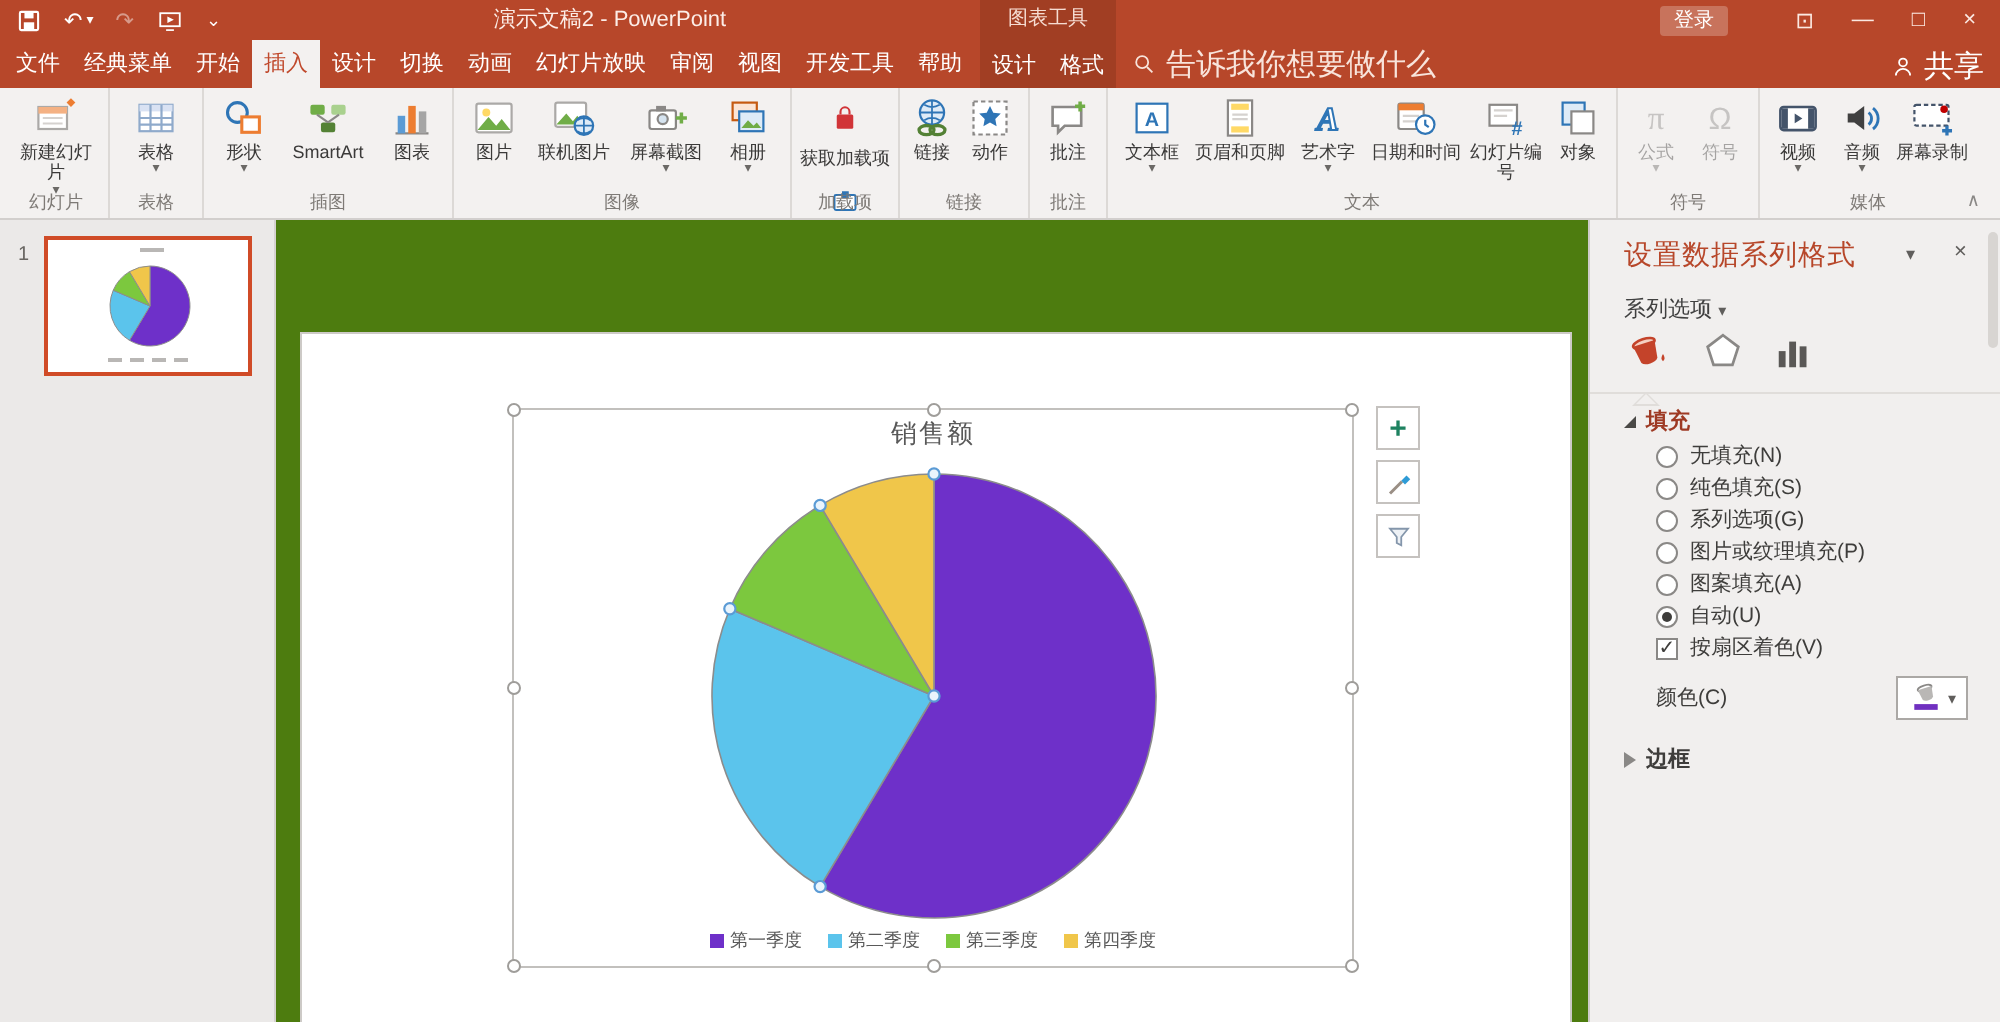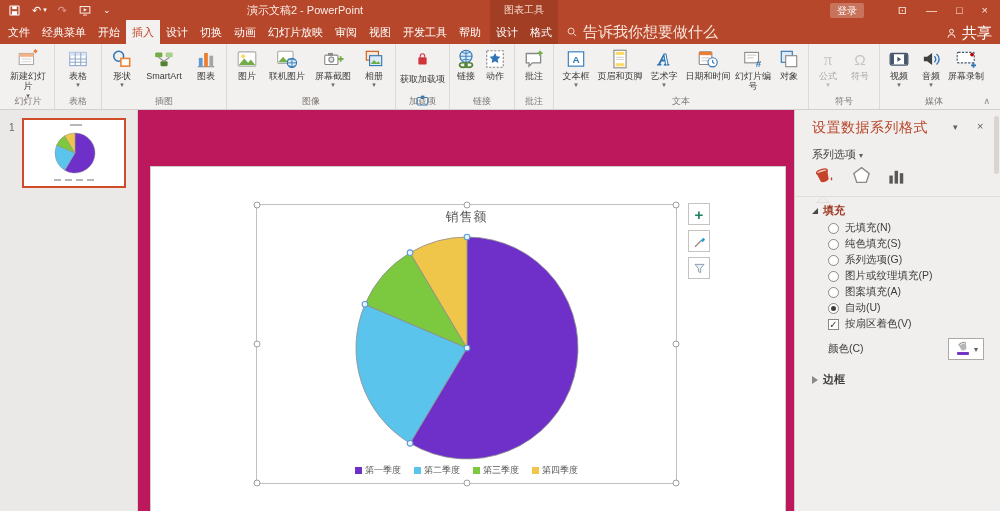--- a/index.html
+++ b/index.html
@@ -40,21 +40,21 @@
   
   .thumb-panel { position:absolute; left:0; top:110px; width:138px; height:401px; background:#EBE9E8; border-right:1px solid #D5D2D0; }
   .slide-num { position:absolute; left:9px; top:12px; font-size:10px; color:#6A6763; }
   .thumb { position:absolute; left:22px; top:8px; width:104px; height:70px; background:#fff; border:2px solid #D04B27; }
   .thumb svg { position:absolute; left:28px; top:10px; }
   .t-title { position:absolute; left:46px; top:4px; width:12px; height:2px; background:#B9B7B5; }
   .t-leg { position:absolute; bottom:5px; left:0; width:100%; display:flex; justify-content:center; gap:4px; }
   .t-leg i { width:7px; height:2px; background:#B9B7B5; }
 
   
-  .canvas { position:absolute; left:138px; top:110px; width:656px; height:401px; background:#be185d; overflow:hidden; }
+  .canvas { position:absolute; left:138px; top:110px; width:656px; height:401px; background:#4d7c0f; overflow:hidden; }
   .slide { position:absolute; left:12px; top:56px; width:636px; height:380px; background:#fff; border:1px solid #CDCAC7; }
 
   .chart-frame { position:absolute; left:105px; top:37px; width:421px; height:280px; border:1px solid #C2C0BD; }
   .chart-title { position:absolute; top:3px; left:0; right:0; text-align:center; font-size:13px; color:#595959; letter-spacing:1px; }
   .chart-frame svg.pie { position:absolute; left:0; top:0; }
   .legend { position:absolute; bottom:6px; left:0; right:0; display:flex; justify-content:center; gap:13px; }
   .leg-item { display:flex; align-items:center; gap:3px; font-size:9px; color:#595959; }
   .leg-item i { width:7px; height:7px; display:inline-block; }
   .hdl { position:absolute; width:7px; height:7px; background:#fff; border:1px solid #9F9D9A; border-radius:50%; transform:translate(-50%,-50%); }
   .chart-btns { position:absolute; left:431px; top:-2px; display:flex; flex-direction:column; gap:5px; }

